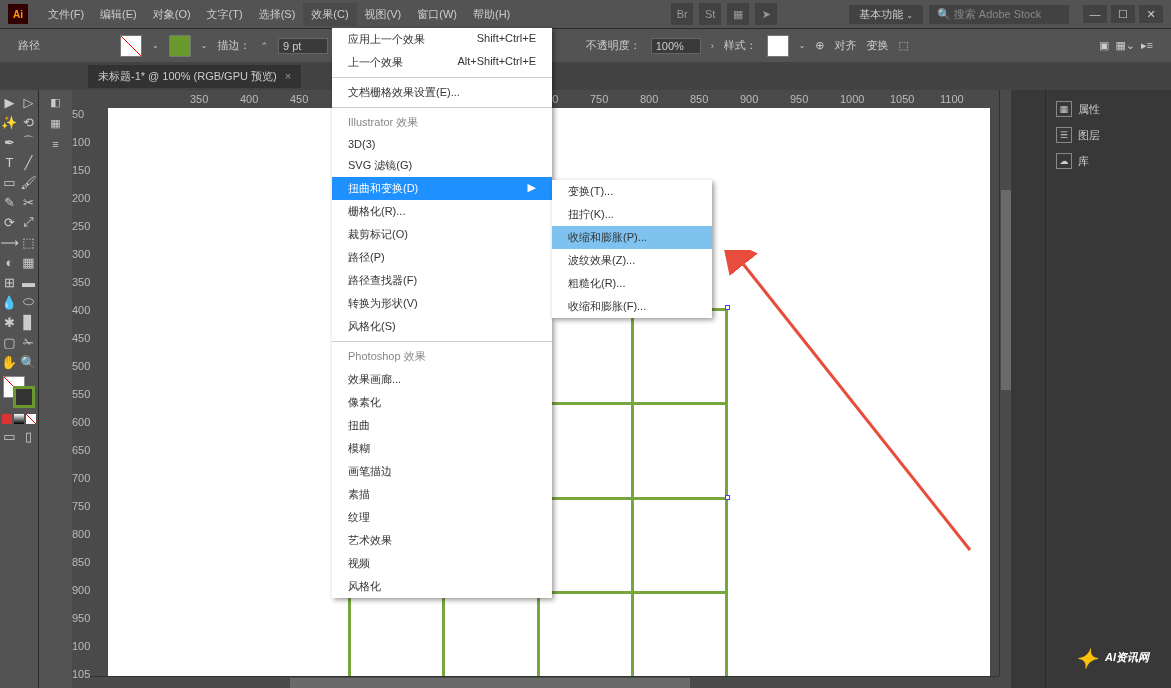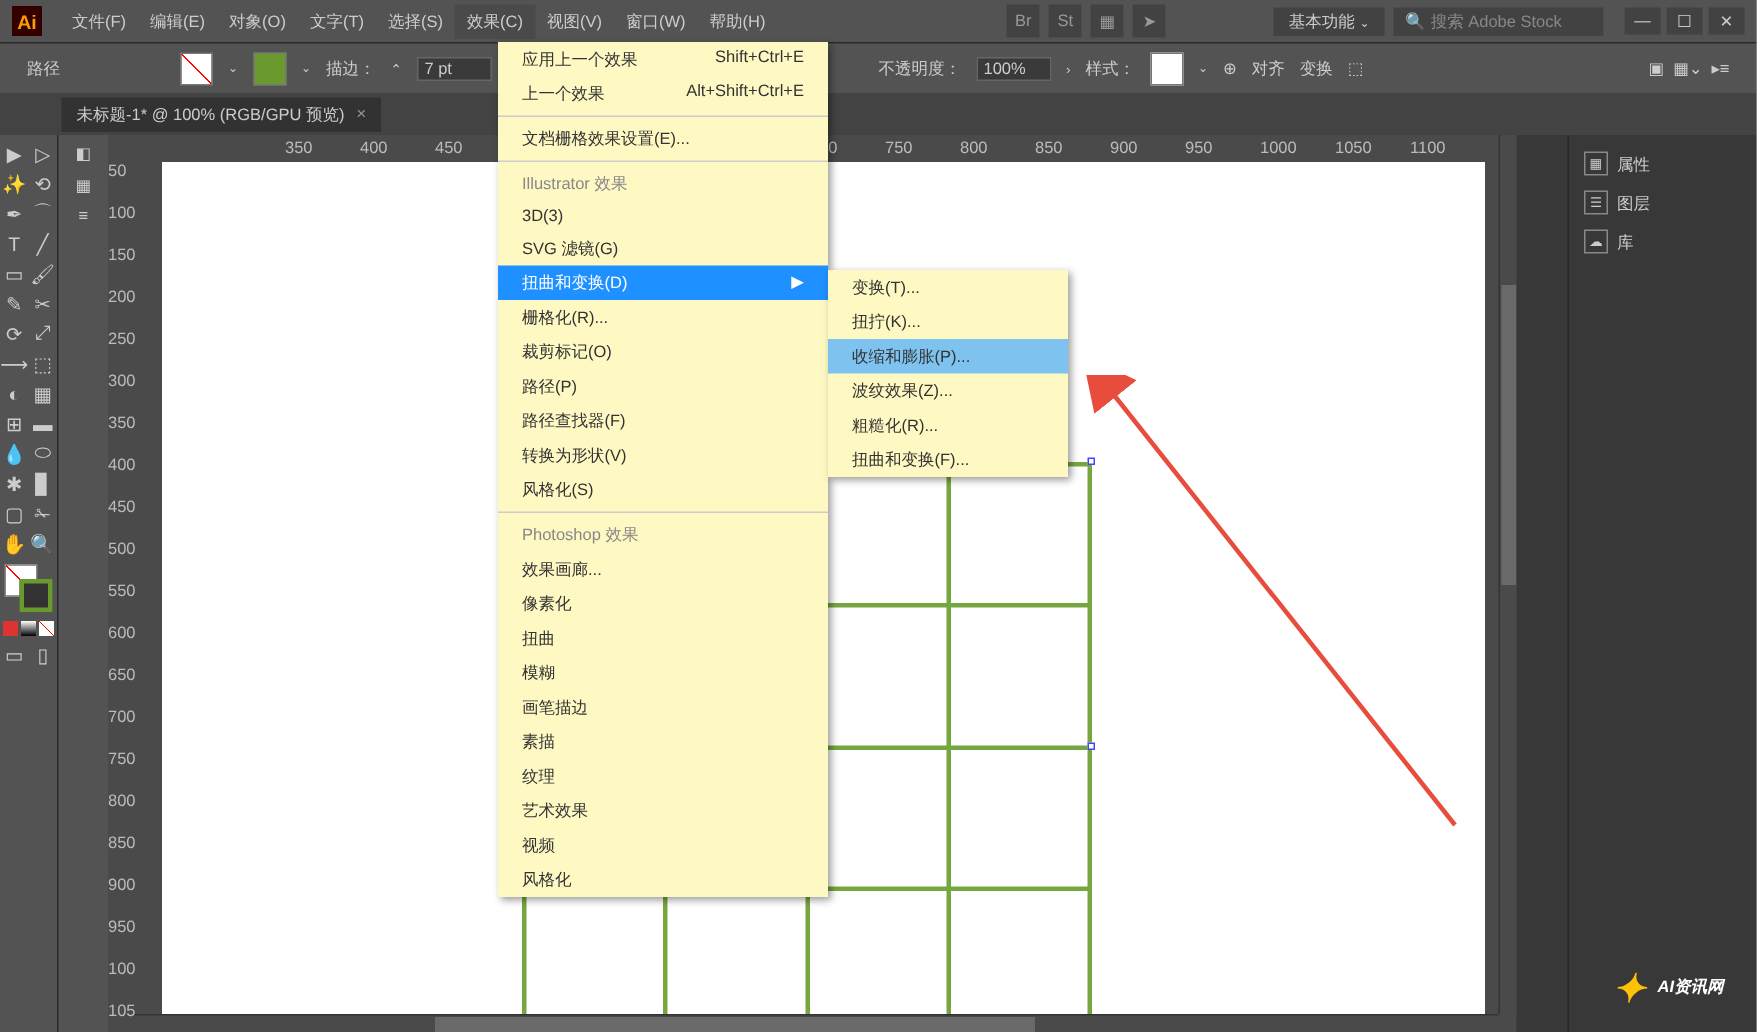--- a/index.html
+++ b/index.html
@@ -1,33 +1,33 @@
 <!DOCTYPE html>
 <html><head>
 <meta charset="utf-8">
 <style>
 *{margin:0;padding:0;box-sizing:border-box;font-family:"Microsoft YaHei",Arial,sans-serif;font-size:11px;user-select:none}
 body{width:1171px;height:688px;background:#323232;overflow:hidden;position:relative}
 .titlebar{height:28px;background:#535353;display:flex;align-items:center;padding:0 8px;color:#ccc}
-.ai-logo{width:20px;height:20px;background:#330000;color:#ff9a00;font-weight:bold;display:flex;align-items:center;justify-content:center;margin-right:12px;font-size:13px}
+.ai-logo{width:20px;height:20px;background:#330000;color:#ff9a00;font-weight:bold;display:flex;align-items:center;justify-content:center;margin-right:12px;font-size:10px}
 .menu-item{padding:4px 8px;cursor:pointer}
 .menu-item.active{background:#4a4a4a}
 .title-right{margin-left:auto;display:flex;align-items:center;gap:6px}
 .title-icon{width:22px;height:22px;display:flex;align-items:center;justify-content:center;background:#424242;color:#999}
 .workspace-label{padding:2px 10px;background:#424242;color:#ccc}
 .search-box{background:#424242;padding:2px 8px;color:#888;width:140px}
 .win-controls{display:flex;gap:4px;margin-left:8px}
 .win-btn{width:24px;height:18px;background:#424242;color:#ccc;display:flex;align-items:center;justify-content:center}
 .control-bar{height:34px;background:#535353;border-top:1px solid #2a2a2a;display:flex;align-items:center;padding:0 18px;color:#ccc;gap:10px}
 .swatch{width:22px;height:22px;border:1px solid #777}
 .swatch.diag{background:linear-gradient(to top right,#fff 48%,red 48%,red 52%,#fff 52%)}
 .swatch.green{background:#6a9a2e}
 .stroke-input{background:#3a3a3a;border:1px solid #666;padding:1px 4px;color:#ccc;width:50px}
 .divider{width:1px;height:22px;background:#3a3a3a}
-.tab-bar{height:28px;background:#434343;display:flex;align-items:center;padding-left:41px}
+.tab-bar{height:28px;background:#434343;display:flex;align-items:center;padding-left:88px}
 .doc-tab{background:#323232;color:#ccc;padding:4px 10px;display:flex;align-items:center;gap:8px}
 .close-x{color:#999}
 .main{display:flex;height:598px}
 .toolbox{width:38px;background:#535353;padding:2px 0;display:flex;flex-direction:column;align-items:center;gap:0}
 .tool-row{display:flex;width:100%}
 .tool{width:19px;height:20px;color:#ccc;display:flex;align-items:center;justify-content:center;font-size:13px}
 .swatch-big{width:32px;height:32px;margin:4px auto;position:relative}
 .swatch-big .fill{position:absolute;top:0;left:0;width:22px;height:22px;background:linear-gradient(to top right,#fff 48%,red 48%,red 52%,#fff 52%);border:1px solid #888}
 .swatch-big .stroke{position:absolute;bottom:0;right:0;width:22px;height:22px;background:#333;border:3px solid #6a9a2e}
 .mini-swatches{display:flex;gap:2px;padding:2px}
@@ -39,21 +39,21 @@
 .ruler-h{height:18px;background:#4a4a4a;position:absolute;top:0;left:0;right:0;color:#bbb;font-size:8px}
 .ruler-h .tick{position:absolute;top:3px}
 .artboard{position:absolute;top:18px;left:18px;width:882px;height:580px;background:#fff}
 .grid{position:absolute;top:200px;left:240px;width:380px;height:380px;display:grid;grid-template-columns:repeat(4,1fr);grid-template-rows:repeat(4,1fr);gap:3px;background:#76a63e;padding:3px}
 .cell{background:#fff}
 .sel-handle{width:5px;height:5px;background:#fff;border:1px solid #44f;position:absolute}
 .right-panel{width:34px;background:#383838}
 .props-panel{width:126px;background:#383838;border-left:1px solid #2a2a2a;color:#ccc;padding:6px 0}
 .prop-item{display:flex;align-items:center;gap:6px;padding:5px 10px}
 .prop-icon{width:16px;height:16px;border:1px solid #888;display:flex;align-items:center;justify-content:center;font-size:9px}
-.dropdown{position:absolute;background:#fef9c3;color:#333;box-shadow:2px 2px 5px rgba(0,0,0,0.4);z-index:100}
+.dropdown{position:absolute;background:#ffffff;color:#333;box-shadow:2px 2px 5px rgba(0,0,0,0.4);z-index:100}
 .dd1{top:28px;left:332px;width:220px}
 .dd-item{padding:4px 16px;display:flex;justify-content:space-between;cursor:pointer}
 .dd-item.hl{background:#1e90ff;color:#fff}
 .dd-item.hl2{background:#7ec3f0}
 .dd-sep{height:1px;background:#ccc;margin:3px 0}
 .dd-header{padding:4px 16px;color:#888}
 .dd2{top:180px;left:552px;width:160px}
 .arrow{position:absolute;top:250px;left:720px;z-index:200;pointer-events:none}
 .watermark{position:absolute;bottom:18px;right:22px;display:flex;align-items:center;gap:4px;color:#fff;font-size:20px;font-weight:bold;font-style:italic;z-index:300}
 .wm-icon{width:26px;height:26px;position:relative}
@@ -94,21 +94,21 @@
 
 <div class="control-bar">
   <span>路径</span>
   <div style="width:60px"></div>
   <div class="swatch diag"></div>
   <span style="font-size:8px">⌄</span>
   <div class="swatch green"></div>
   <span style="font-size:8px">⌄</span>
   <span>描边：</span>
   <span style="font-size:9px">⌃</span>
-  <div class="stroke-input">7 pt</div>
+  <div class="stroke-input">9 pt</div>
   <span style="font-size:8px">⌄</span>
   <div class="divider"></div>
   <div style="width:210px"></div>
   <span>不透明度：</span>
   <div class="stroke-input">100%</div>
   <span style="font-size:9px">›</span>
   <span>样式：</span>
   <div class="swatch" style="background:#fff"></div>
   <span style="font-size:8px">⌄</span>
   <span>⊕</span>
@@ -343,21 +343,21 @@
   <div class="dd-item">视频</div>
   <div class="dd-item">风格化</div>
 </div>
 
 <div class="dropdown dd2">
   <div class="dd-item">变换(T)...</div>
   <div class="dd-item">扭拧(K)...</div>
   <div class="dd-item hl2">收缩和膨胀(P)...</div>
   <div class="dd-item">波纹效果(Z)...</div>
   <div class="dd-item">粗糙化(R)...</div>
-  <div class="dd-item">扭曲和变换(F)...</div>
+  <div class="dd-item">收缩和膨胀(F)...</div>
 </div>
 
 <svg class="arrow" width="280" height="320">
   <defs>
       <marker id="ah" markerWidth="12" markerHeight="12" refX="2" refY="6" orient="auto">
         <path d="M0,0 L0,12 L12,6 z" fill="#e74c3c"></path>
       </marker>
     </defs>
   <line x1="250" y1="300" x2="20" y2="10" stroke="#e74c3c" stroke-width="3" marker-end="url(#ah)"></line>
 </svg>

